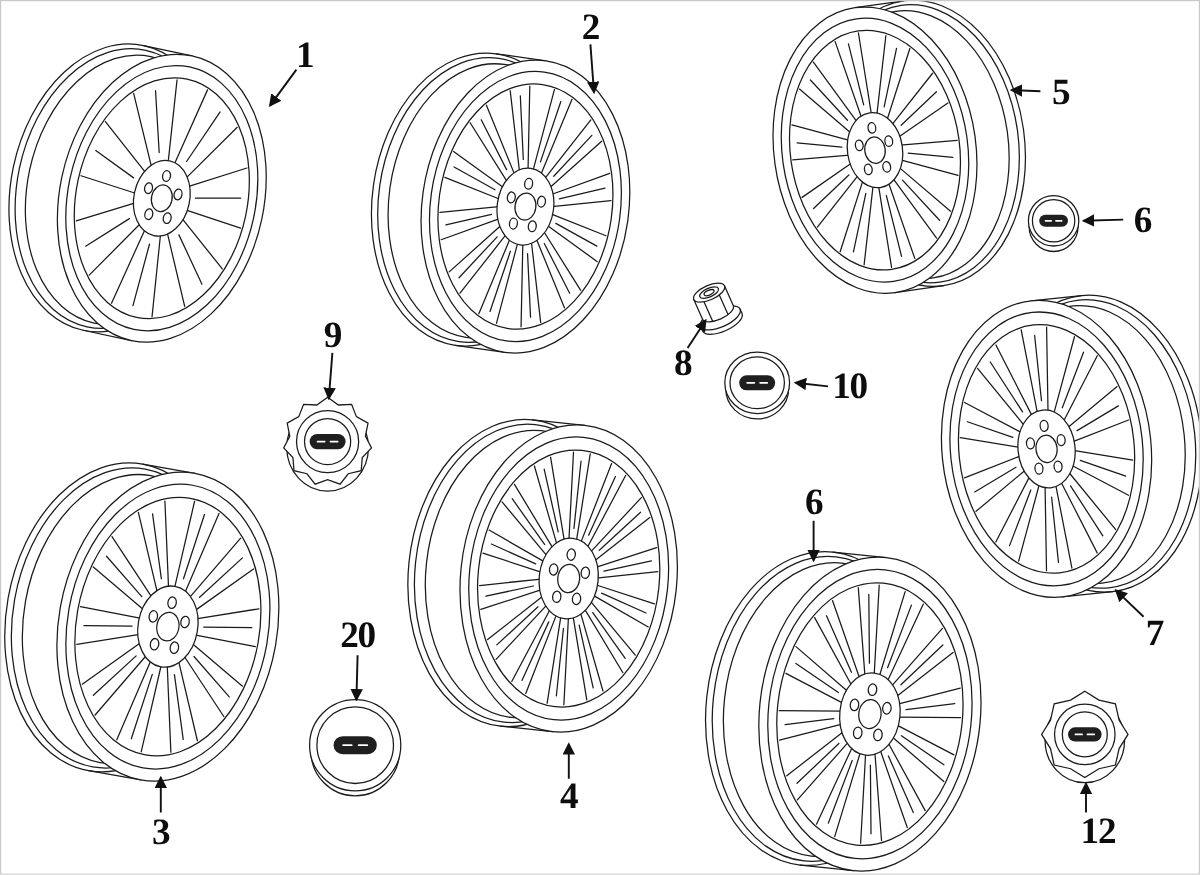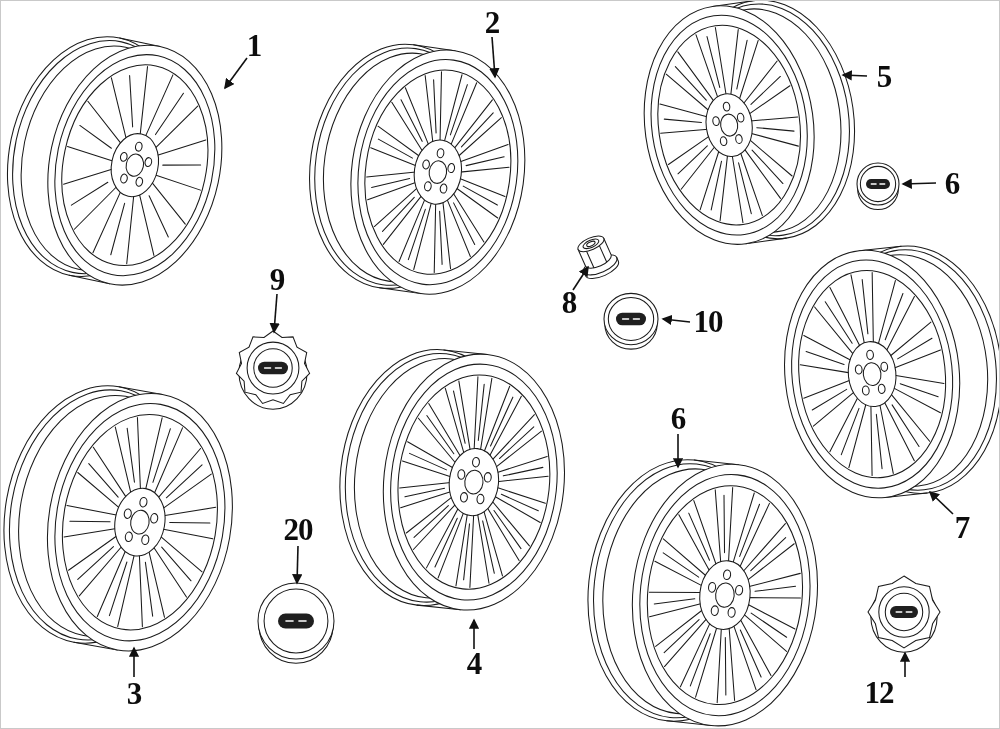--- a/index.html
+++ b/index.html
@@ -229,15 +229,15 @@
   <div class="callout" style="left:491px;top:21px">2</div>
   <div class="callout" style="left:133px;top:692px">3</div>
   <div class="callout" style="left:473px;top:662px">4</div>
   <div class="callout" style="left:883px;top:75px">5</div>
   <div class="callout" style="left:677px;top:417px">6</div>
   <div class="callout" style="left:961px;top:526px">7</div>
   <div class="callout" style="left:568px;top:301px">8</div>
   <div class="callout" style="left:276px;top:278px">9</div>
   <div class="callout" style="left:707px;top:320px">10</div>
   <div class="callout" style="left:297px;top:528px">20</div>
-  <div class="callout" style="left:878px;top:691px">12</div>
+  <div class="callout" style="left:914px;top:691px">12</div>
   <div class="callout" style="left:951px;top:182px">6</div>
 </div>
 
 </body></html>

